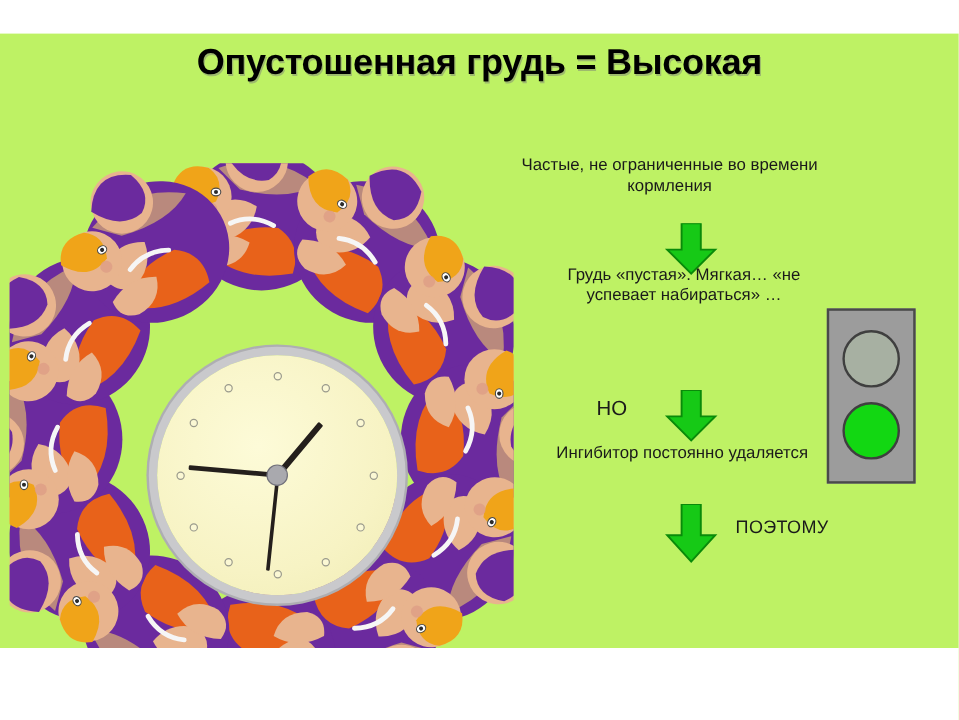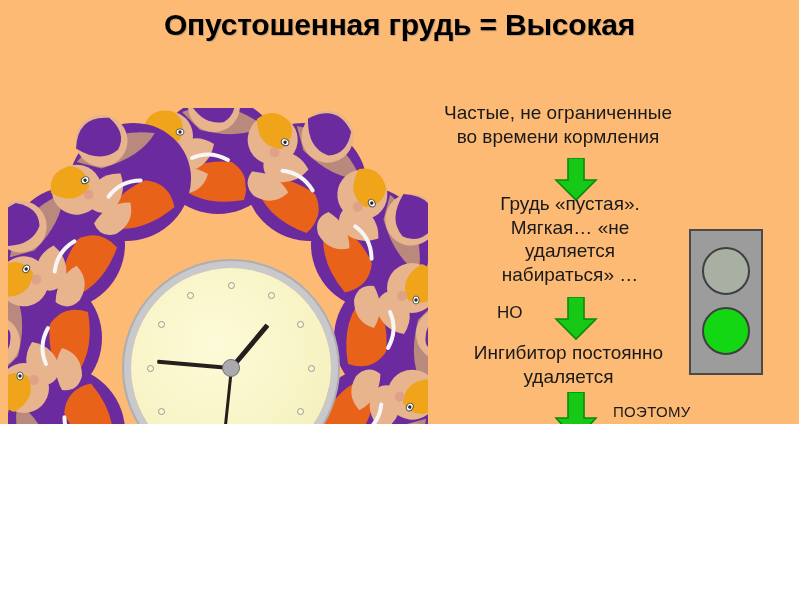--- a/index.html
+++ b/index.html
@@ -6,23 +6,24 @@
     margin: 0;
     padding: 0;
     background: #ffffff;
   }
   body {
     font-family: "Liberation Sans", sans-serif;
   }
   #slide {
     position: relative;
     width: 799px;
-    height: 424px;
-    background: #fdba74;
+    height: 512px;
+    background: #bef264;
     overflow: hidden;
+    margin-top: 28px;
   }
 
   
   .title {
     position: absolute;
     left: 0;
     top: 6px;
     width: 799px;
     text-align: center;
     font-size: 30px;
@@ -84,21 +85,21 @@
     width: 18px; height: 18px;
     margin: -9px 0 0 -9px;
     border-radius: 50%;
     background: #a9a9ae;
     border: 1px solid #70707a;
     box-sizing: border-box;
     z-index: 5;
   }
   .ctext {
     text-align: center;
-    font-size: 19px;
+    font-size: 14px;
     line-height: 1.24;
     color: #1a1a1a;
   }
   .line1 { position: absolute; left: 432px; top: 101px; width: 252px; }
   .line2 { position: absolute; left: 470px; top: 192px; width: 200px; }
   .line3 { position: absolute; left: 456px; top: 341px; width: 225px; }
 
   .label-but {
     position: absolute;
     left: 497px;
@@ -253,21 +254,21 @@
       <div class="hub"></div>
     </div>
   </div>
 
   <div class="ctext line1">Частые, не ограниченные во времени кормления</div>
 
   <svg class="arrow" style="left:553px; top:158px;" width="46" height="44" viewBox="0 0 46 44">
     <polygon points="15,0 31,0 31,22 43,22 23,42 3,22 15,22" fill="#16c916" stroke="#0a8a0a" stroke-width="1.6"></polygon>
   </svg>
 
-  <div class="ctext line2">Грудь «пустая». Мягкая… «не удаляется набираться» …</div>
+  <div class="ctext line2">Грудь «пустая». Мягкая… «не успевает набираться» …</div>
 
   <div class="label-but">НО</div>
   <svg class="arrow" style="left:553px; top:297px;" width="46" height="44" viewBox="0 0 46 44">
     <polygon points="15,0 31,0 31,22 43,22 23,42 3,22 15,22" fill="#16c916" stroke="#0a8a0a" stroke-width="1.6"></polygon>
   </svg>
 
   <div class="ctext line3">Ингибитор постоянно удаляется</div>
 
   <svg class="arrow" style="left:553px; top:392px;" width="46" height="50" viewBox="0 0 46 50">
     <polygon points="15,0 31,0 31,26 43,26 23,48 3,26 15,26" fill="#16c916" stroke="#0a8a0a" stroke-width="1.6"></polygon>

